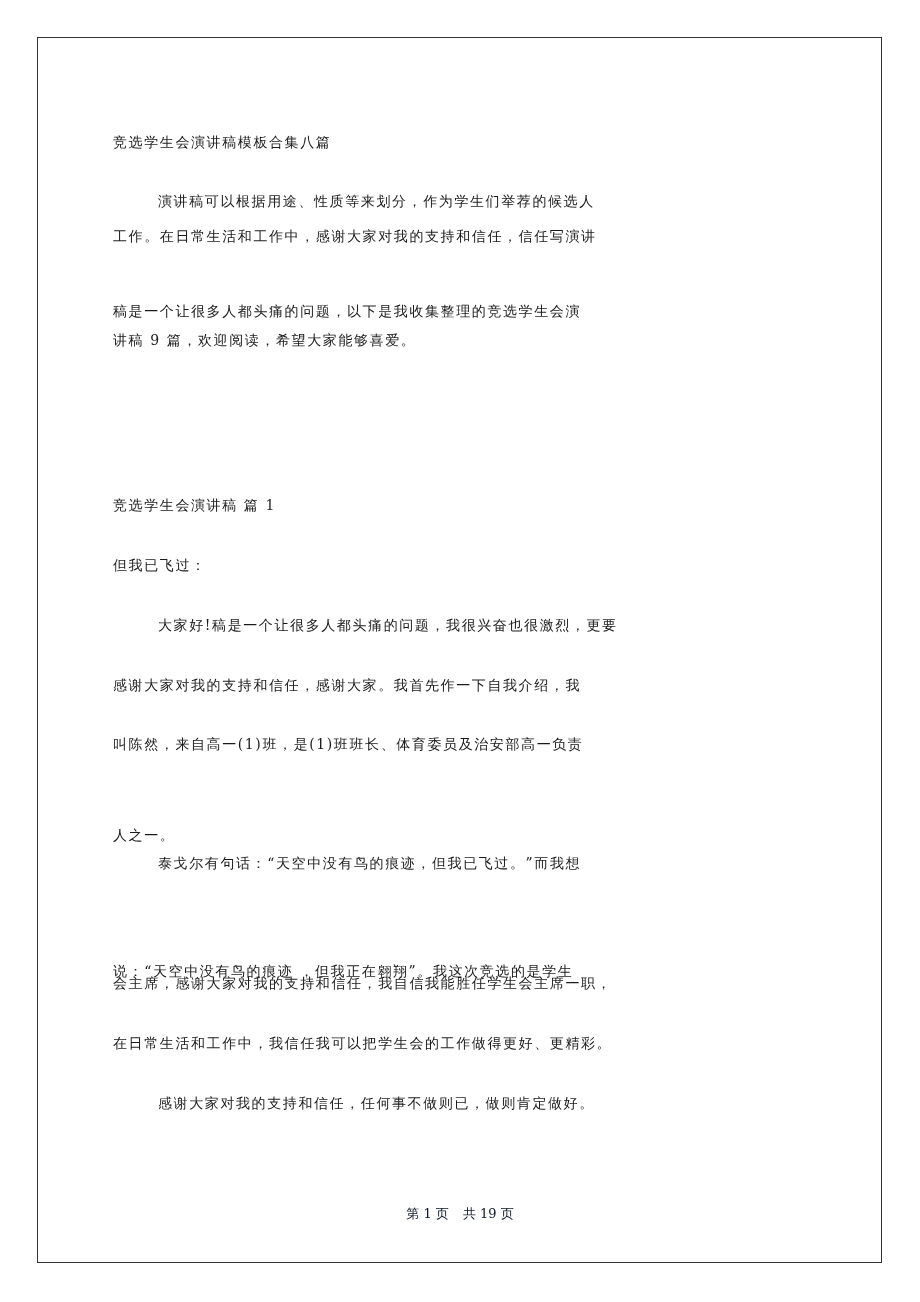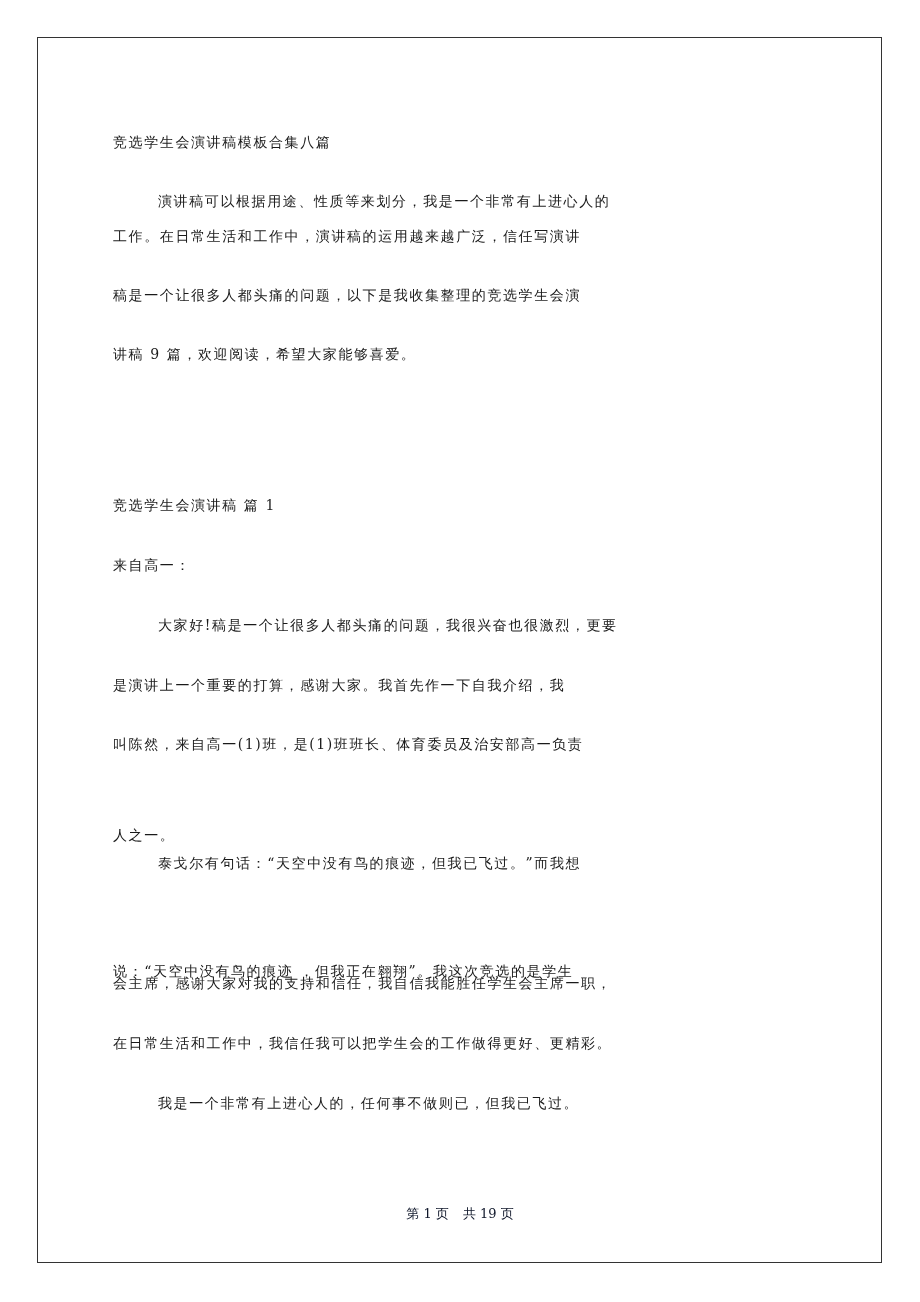--- a/index.html
+++ b/index.html
@@ -14,36 +14,36 @@
             font-size: 13px; color: #0f172a; }
   .footer span { margin: 0 5px; }
 </style>
 </head>
 <body>
 
 <div class="page-frame"></div>
 
 <div class="line" style="top:127px">竞选学生会演讲稿模板合集八篇</div>
 
-<div class="line indent" style="top:186px">演讲稿可以根据用途、性质等来划分，我是一个非常有上进心人的</div>
-<div class="line" style="top:221px">工作。在日常生活和工作中，演讲稿的运用越来越广泛，信任写演讲</div>
-<div class="line" style="top:280px">稿是一个让很多人都头痛的问题，以下是我收集整理的竞选学生会演</div>
-<div class="line" style="top:339px">讲稿 9 篇，欢迎阅读，希望大家能够喜爱。</div>
+<div class="line indent" style="top:186px">演讲稿可以根据用途、性质等来划分，作为学生们举荐的候选人</div>
+<div class="line" style="top:221px">工作。在日常生活和工作中，感谢大家对我的支持和信任，信任写演讲</div>
+<div class="line" style="top:296px">稿是一个让很多人都头痛的问题，以下是我收集整理的竞选学生会演</div>
+<div class="line" style="top:325px">讲稿 9 篇，欢迎阅读，希望大家能够喜爱。</div>
 
 <div class="line" style="top:490px">竞选学生会演讲稿  篇 1</div>
-<div class="line" style="top:550px">来自高一：</div>
+<div class="line" style="top:550px">但我已飞过：</div>
 
 <div class="line indent" style="top:610px">大家好!稿是一个让很多人都头痛的问题，我很兴奋也很激烈，更要</div>
-<div class="line" style="top:670px">是演讲上一个重要的打算，感谢大家。我首先作一下自我介绍，我</div>
+<div class="line" style="top:670px">感谢大家对我的支持和信任，感谢大家。我首先作一下自我介绍，我</div>
 <div class="line" style="top:729px">叫陈然，来自高一(1)班，是(1)班班长、体育委员及治安部高一负责</div>
 <div class="line" style="top:820px">人之一。</div>
 
 <div class="line indent" style="top:848px">泰戈尔有句话：“天空中没有鸟的痕迹，但我已飞过。”而我想</div>
 <div class="line" style="top:956px">说：“天空中没有鸟的痕迹 ，但我正在翱翔”。我这次竞选的是学生</div>
 <div class="line" style="top:968px">会主席，感谢大家对我的支持和信任，我自信我能胜任学生会主席一职，</div>
 <div class="line" style="top:1028px">在日常生活和工作中，我信任我可以把学生会的工作做得更好、更精彩。</div>
 
-<div class="line indent" style="top:1088px">我是一个非常有上进心人的，任何事不做则已，但我已飞过。</div>
+<div class="line indent" style="top:1088px">感谢大家对我的支持和信任，任何事不做则已，做则肯定做好。</div>
 
 <div class="footer">
   <span>第 1 页</span>
   <span>共 19 页</span>
 </div>
 
 </body></html>

